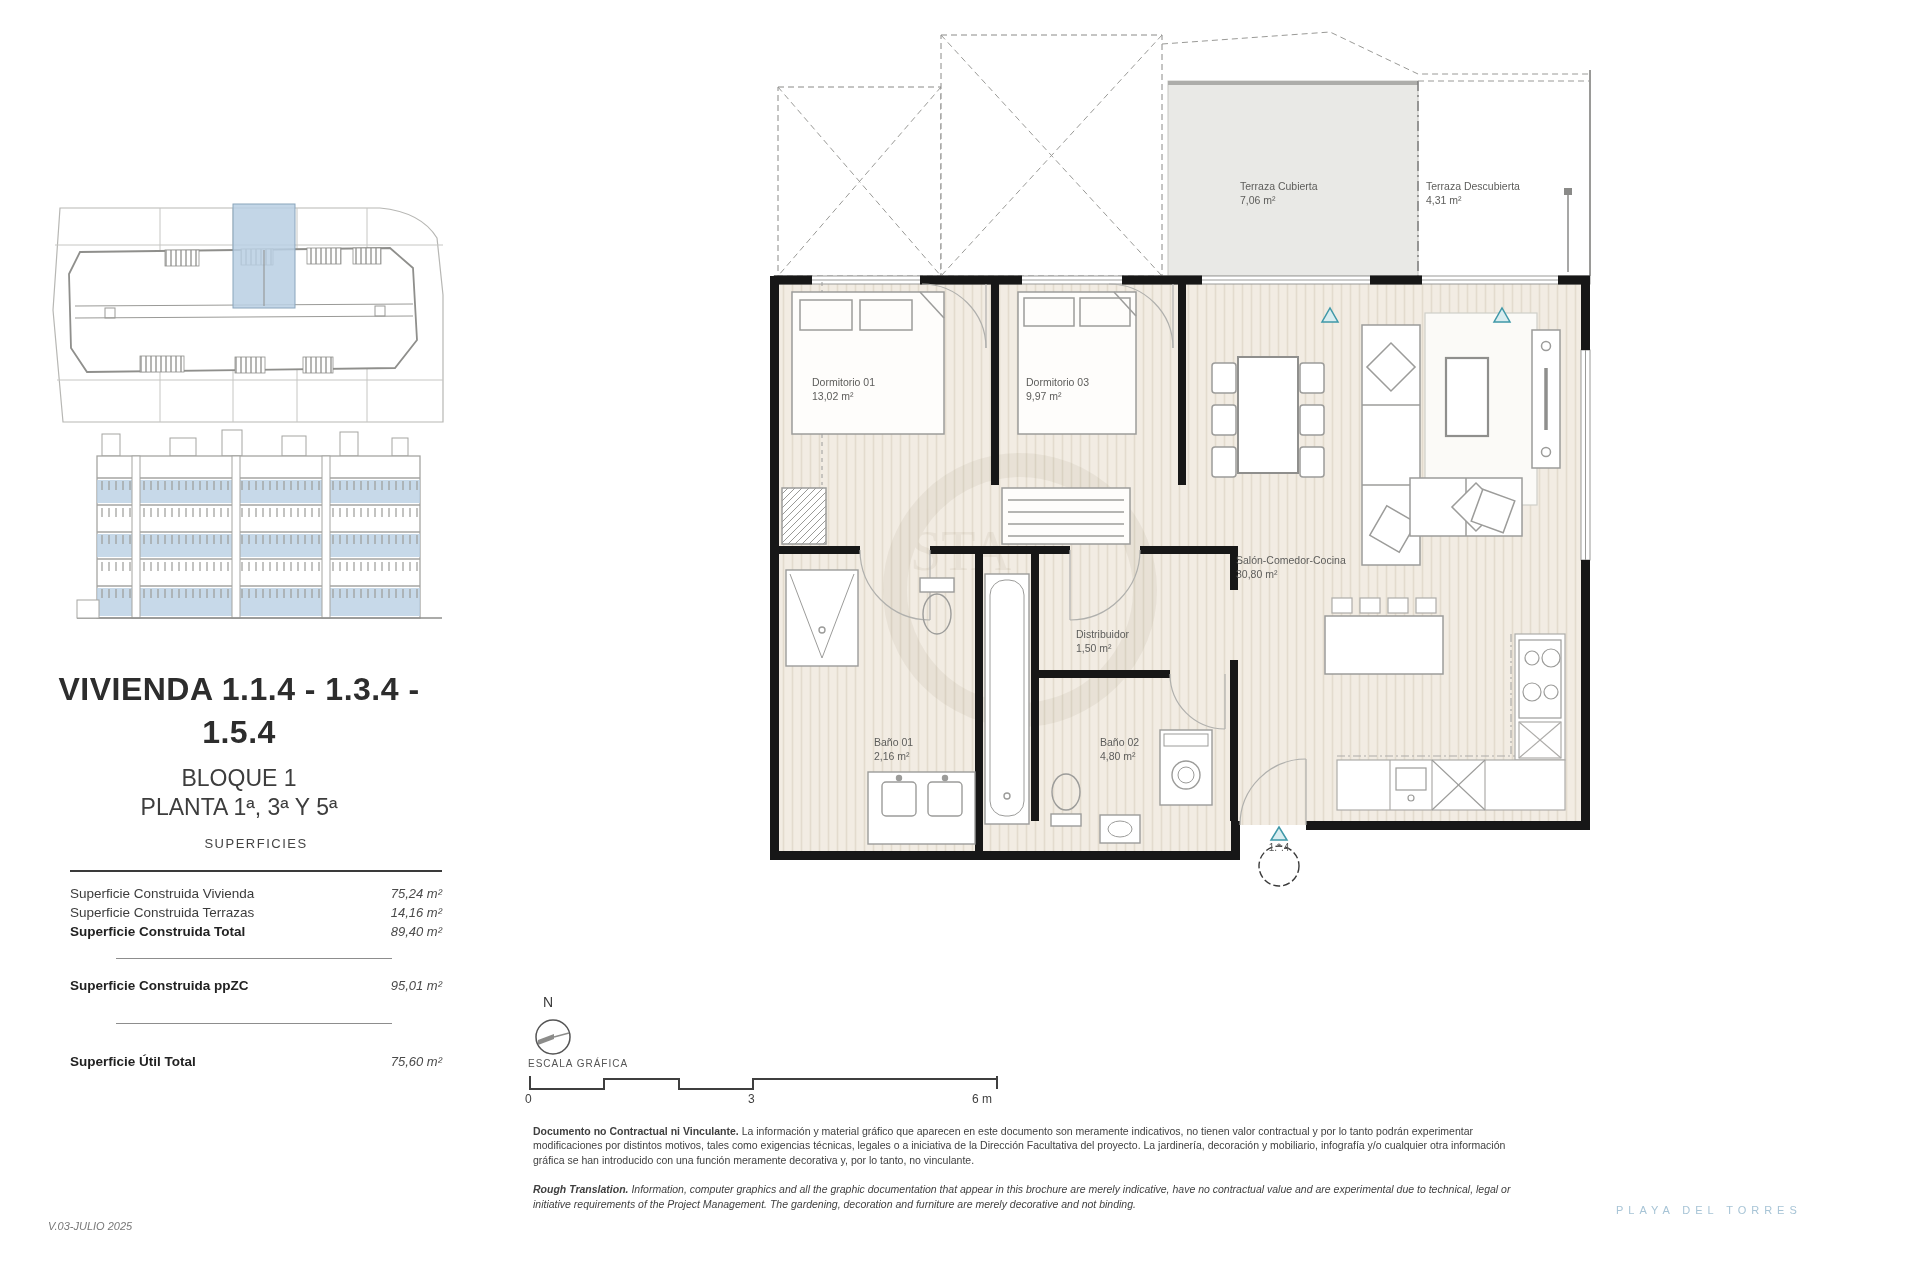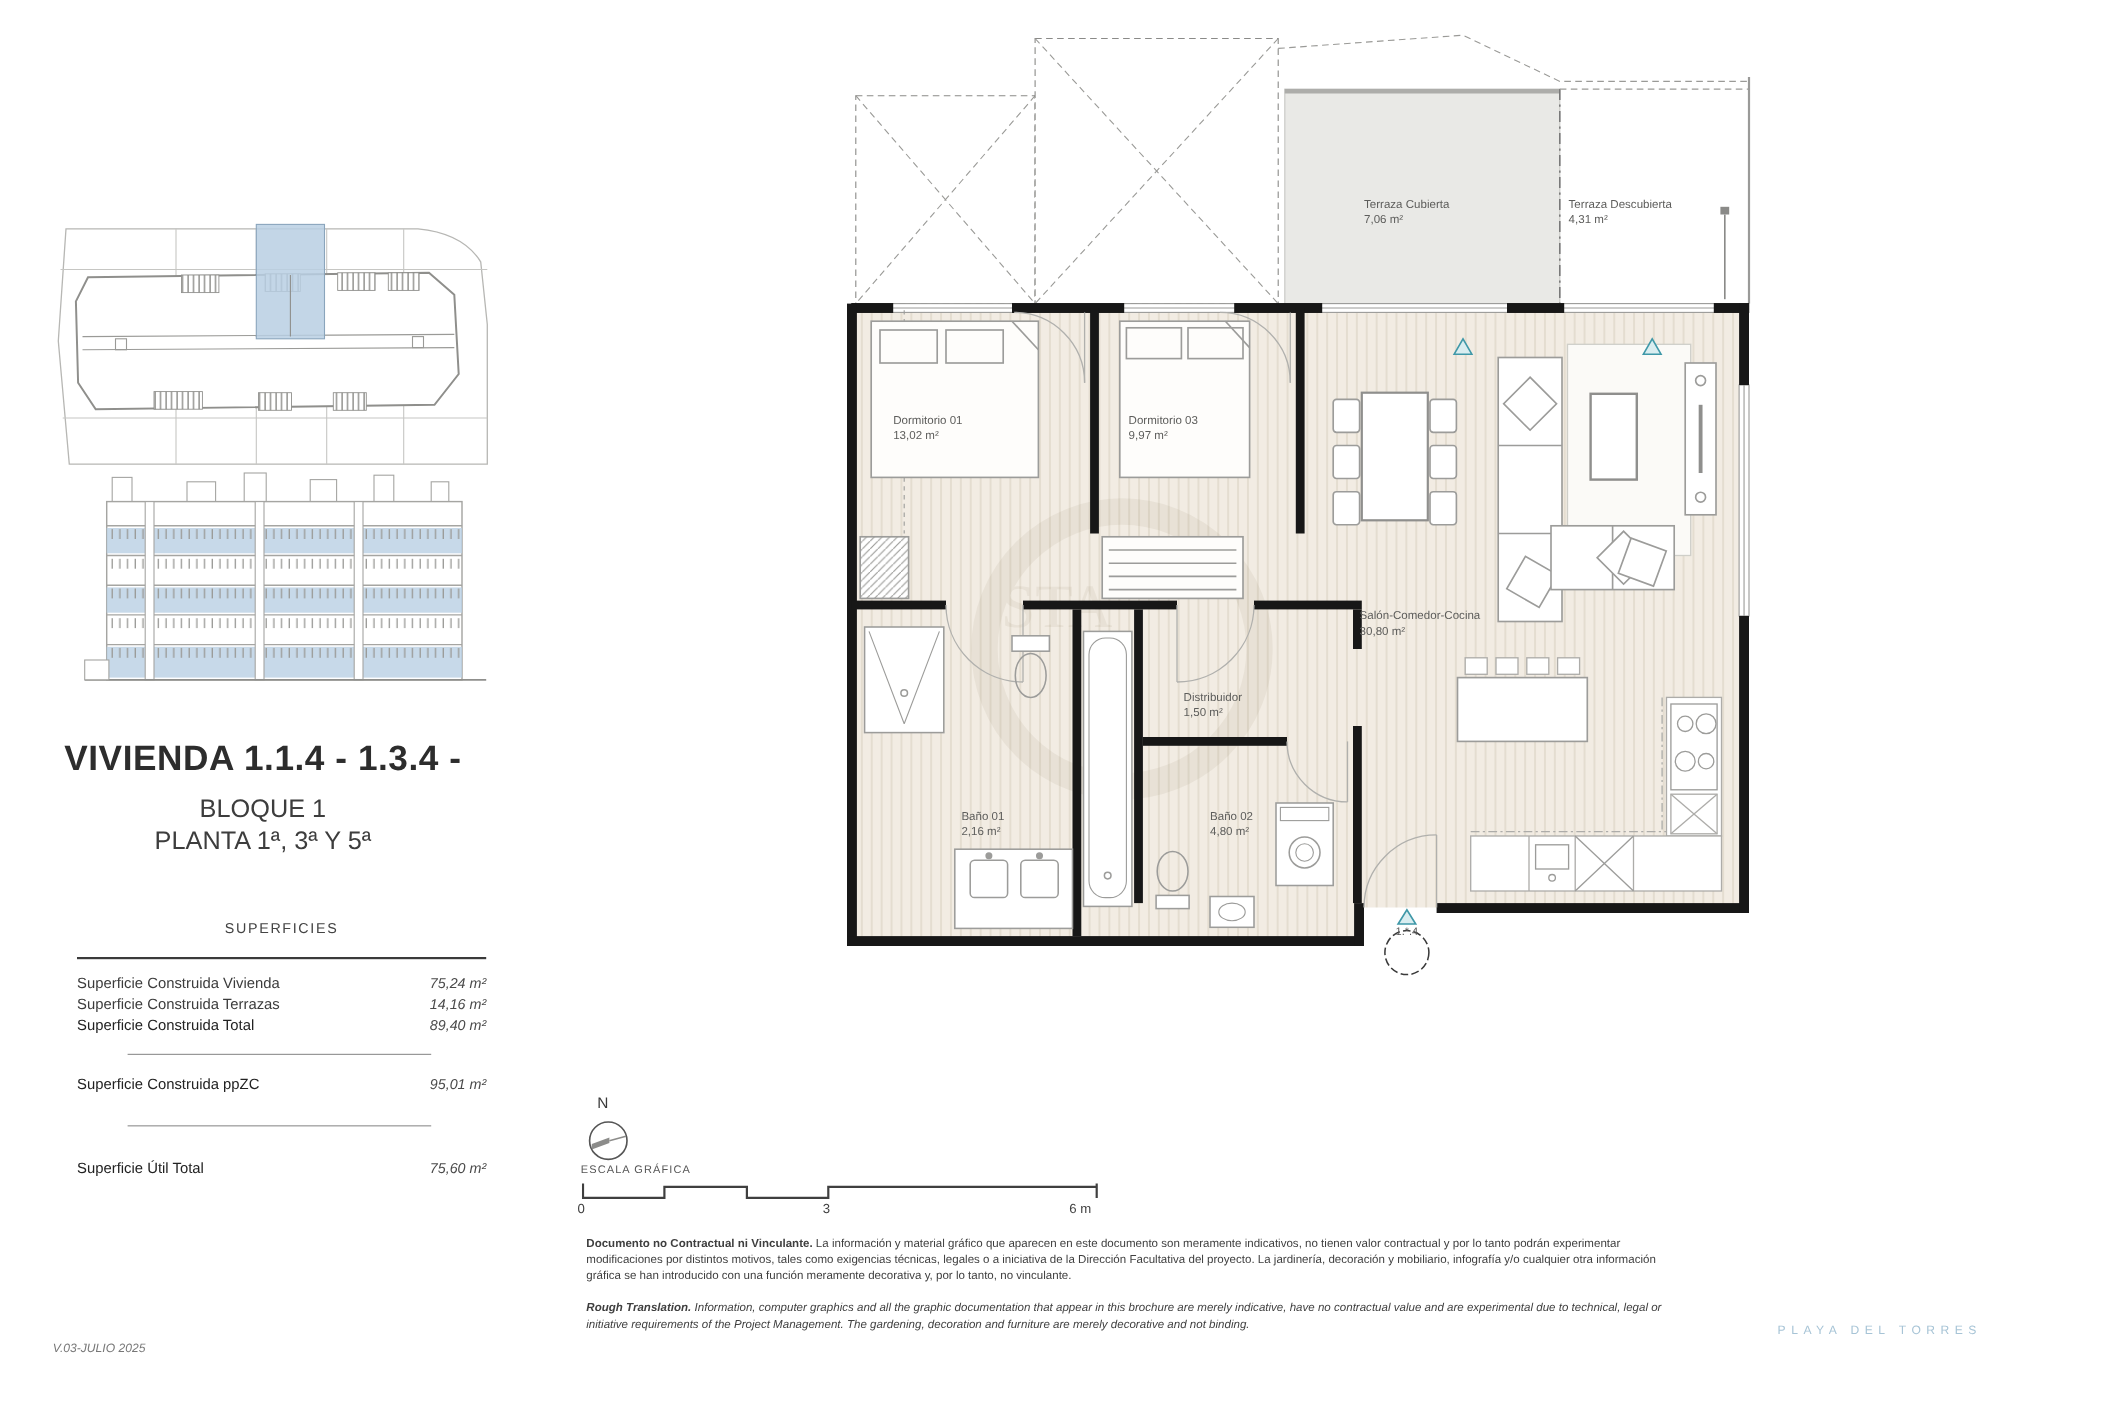--- a/index.html
+++ b/index.html
@@ -12,21 +12,21 @@
   .title-block{left:24px;top:668px;width:430px;text-align:center;}
   .title-line{font-size:32px;font-weight:700;color:#2d2d2d;letter-spacing:.5px;line-height:1.35;}
   .subtitle{font-size:23px;color:#3d3d3d;line-height:1.25;margin-top:10px;font-weight:400;}
 
   .surfaces{left:70px;top:836px;width:372px;}
   .surfaces-header{text-align:center;font-size:13px;letter-spacing:1.5px;color:#444;
                    padding-bottom:19px;border-bottom:2.5px solid #3a3a3a;margin-bottom:12px;}
   .srow{display:flex;justify-content:space-between;line-height:19px;}
   .srow .lbl{font-size:13.5px;color:#3c3c3c;}
   .srow .val{font-size:13px;color:#4a4a4a;font-style:italic;}
-  .srow.bold .lbl{font-weight:400;color:#222;}
+  .srow.bold .lbl{font-weight:700;color:#222;}
   .sdivider{height:1px;background:#8d8d8d;width:276px;margin:17px 0 17px 46px;}
 
   .version{left:48px;top:1220px;font-size:11px;font-style:italic;color:#777;}
 
   
   .plan-wrap{left:770px;top:30px;width:830px;height:880px;}
   .room-label{position:absolute;font-size:10.5px;color:#5d5d5b;line-height:1.3;white-space:nowrap;}
   .entrance-label{position:absolute;left:484px;top:812px;width:50px;text-align:center;
                   font-size:10px;color:#555;}
 
@@ -109,20 +109,21 @@
     <rect x="25" y="161" width="323" height="9" fill="url(#tickp)"></rect>
     <rect x="60" y="28" width="8" height="162" fill="#fff" stroke="#a5a5a2"></rect>
     <rect x="160" y="28" width="8" height="162" fill="#fff" stroke="#a5a5a2"></rect>
     <rect x="250" y="28" width="8" height="162" fill="#fff" stroke="#a5a5a2"></rect>
     <line x1="5" y1="190" x2="370" y2="190" stroke="#8f8f8c" stroke-width="1.5"></line>
     <rect x="5" y="172" width="22" height="18" fill="#fff" stroke="#a5a5a2"></rect>
   </svg>
 
   <div class="abs title-block">
     <div class="title-line">VIVIENDA 1.1.4 - 1.3.4 -</div>
+    <div class="title-line">1.5.4</div>
     <div class="subtitle">BLOQUE 1</div>
     <div class="subtitle" style="margin-top:0">PLANTA 1ª, 3ª Y 5ª</div>
   </div>
 
   <div class="abs surfaces">
     <div class="surfaces-header">SUPERFICIES</div>
     <div class="srow">
       <span class="lbl">Superficie Construida Vivienda</span>
       <span class="val">75,24 m²</span>
     </div>

